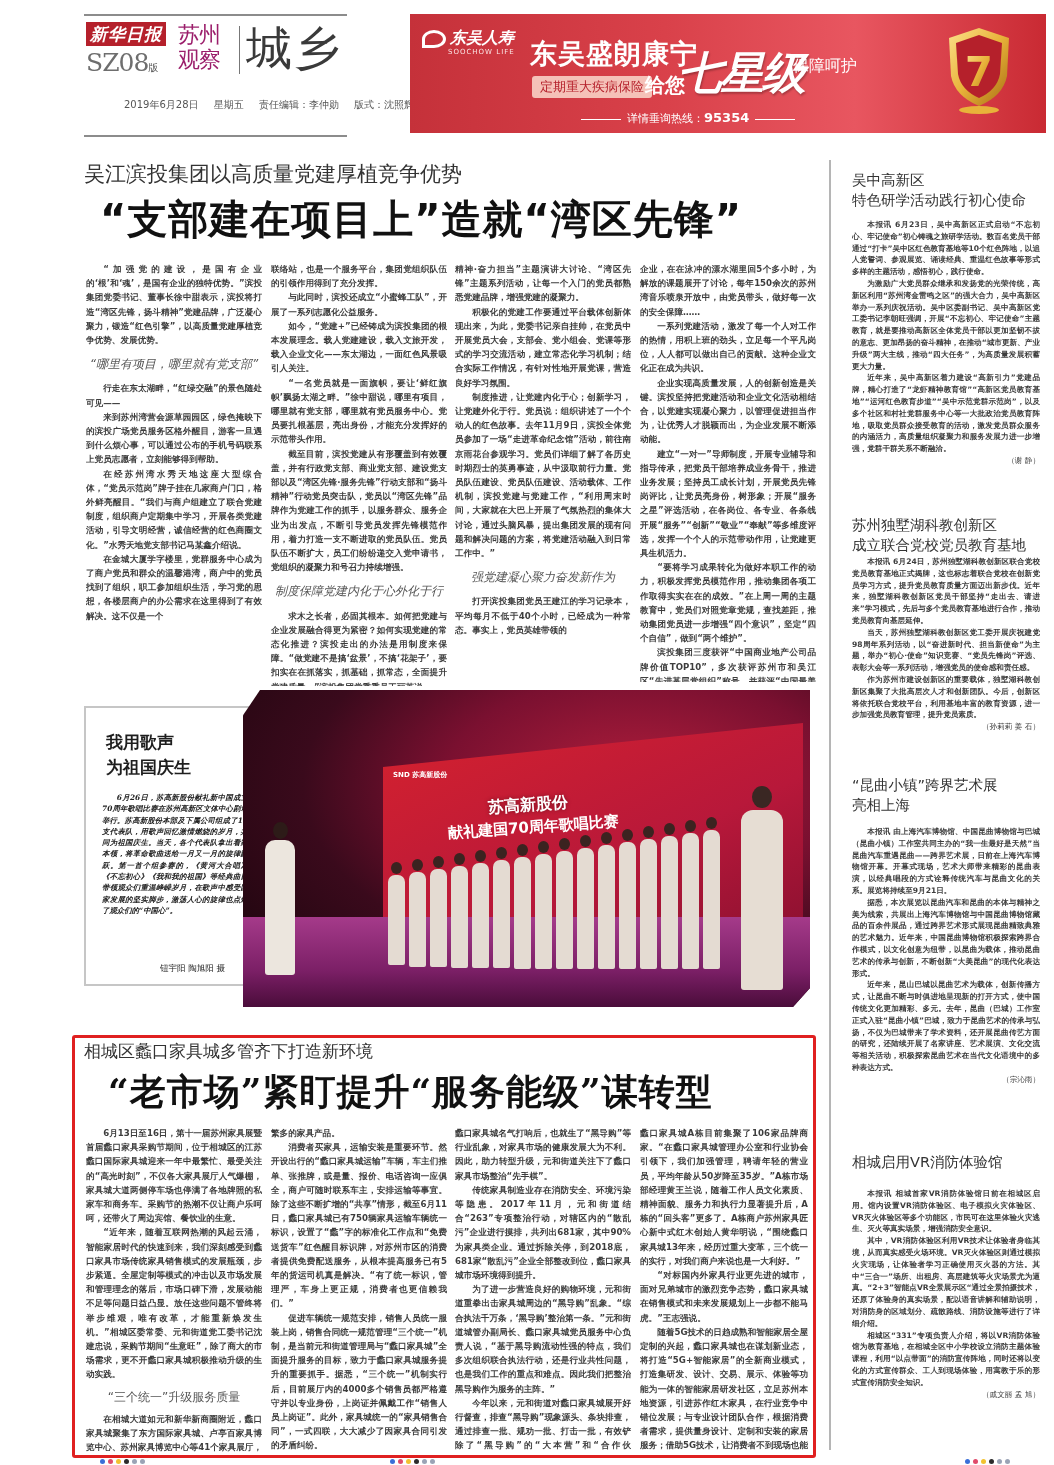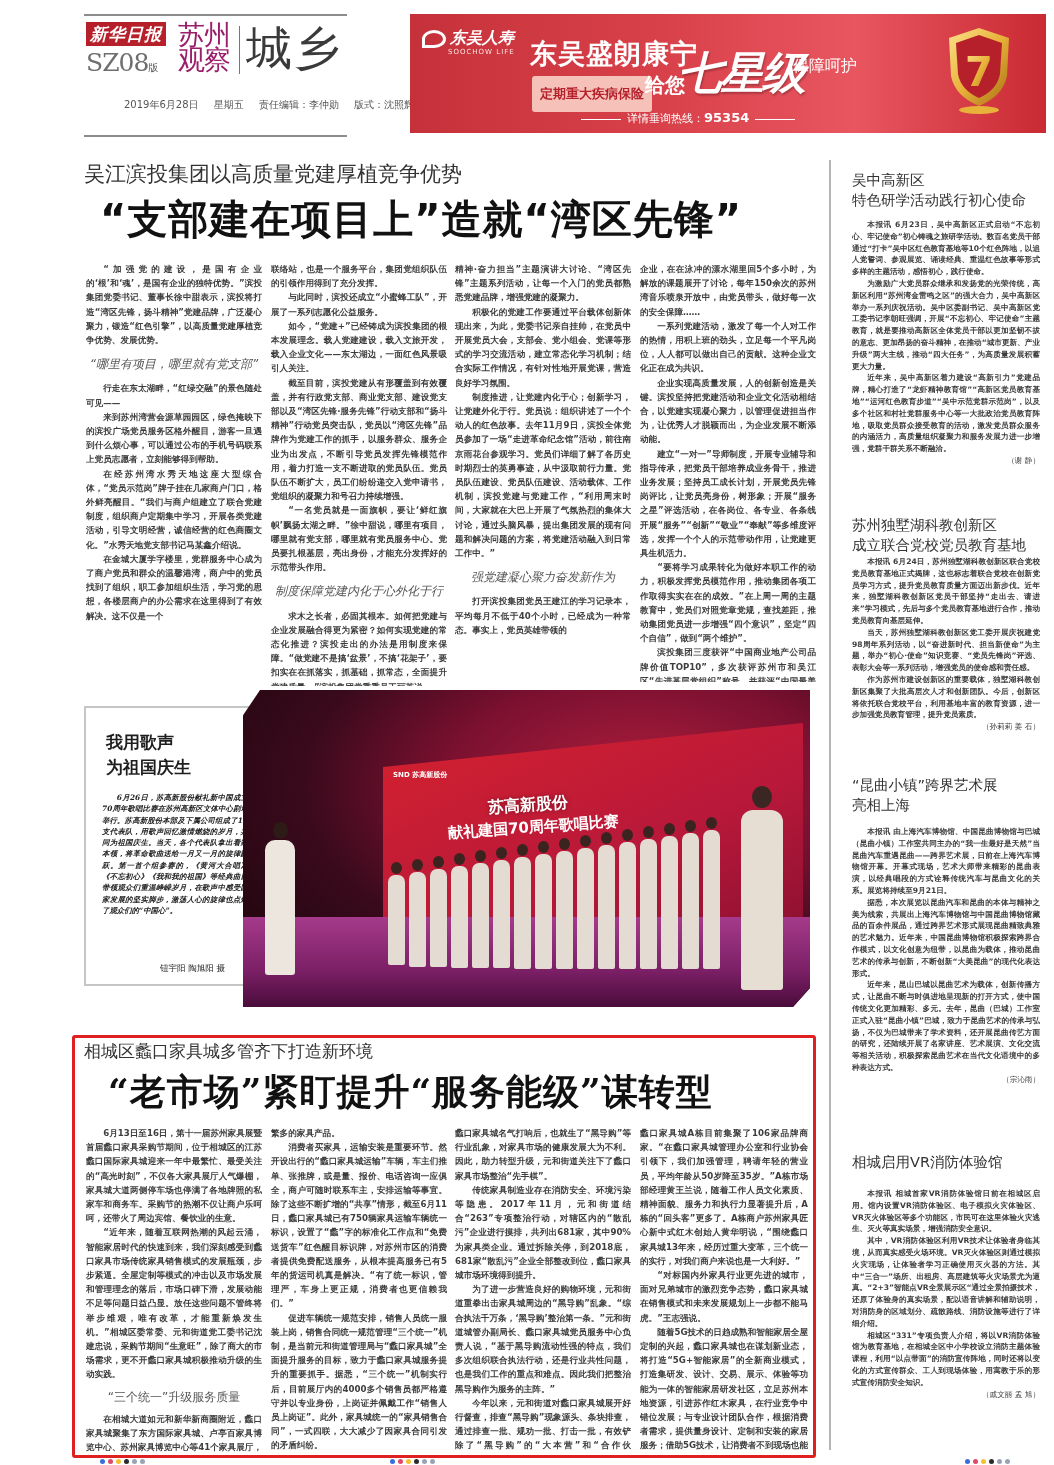--- a/index.html
+++ b/index.html
@@ -7,34 +7,34 @@
   body { position: relative; font-family: "DejaVu Sans", sans-serif; color: #222; }
   .abs { position: absolute; }
 
   
   .rule { position: absolute; height: 3px; background: #8c8c8c; }
   .brand-box { position: absolute; left: 86px; top: 22px; width: 80px; height: 24px; background: #b5202b;
     color: #fff; font-family: "DejaVu Serif", serif; font-weight: bold; font-size: 17px; font-style: italic;
     line-height: 24px; text-align: center; letter-spacing: 1px; }
   .edition { position: absolute; left: 86px; top: 48px; font-family: "DejaVu Serif", serif; font-size: 25px; color: #6e6e6e; letter-spacing: -1px; }
   .edition small { font-size: 10px; letter-spacing: 0; color: #555; }
-  .section-sz { position: absolute; left: 178px; top: 22px; width: 58px; font-size: 27px; line-height: 25px; color: #9b1e6b; letter-spacing: -1px; }
+  .section-sz { position: absolute; left: 178px; top: 22px; width: 58px; font-size: 22px; line-height: 25px; color: #9b1e6b; letter-spacing: -1px; }
   .section-divider { position: absolute; left: 239px; top: 26px; width: 1px; height: 48px; background: #777; }
   .section-name { position: absolute; left: 246px; top: 18px; font-size: 46px; color: #3a3a3a; font-weight: 300; letter-spacing: 2px; }
   .dateline { position: absolute; left: 124px; top: 98px; font-size: 10px; color: #555; white-space: nowrap; }
   .dateline span { margin-right: 12px; }
 
   
   .ad { position: absolute; left: 410px; top: 14px; width: 636px; height: 119px;
     background: linear-gradient(90deg, #c5313a 0%, #d9414a 40%, #e85660 70%, #c92a33 100%); overflow: hidden; }
   .ad-logo { position: absolute; left: 12px; top: 14px; color: #fff; font-size: 16px; font-weight: bold; font-style: italic; }
   .ad-logo-mark { display: inline-block; width: 24px; height: 18px; border: 3px solid #fff; border-radius: 50% 50% 50% 0; margin-right: 4px; vertical-align: middle; }
   .ad-logo-sub { position: absolute; left: 38px; top: 34px; color: #fbe3e3; font-size: 7px; letter-spacing: 1px; }
   .ad-title { position: absolute; left: 120px; top: 22px; color: #fff; font-size: 27px; letter-spacing: 1px; font-weight: bold; }
-  .ad-pill { position: absolute; left: 122px; top: 62px; background: #f5c1b8; color: #b5202b; font-size: 13px; padding: 9px 8px; border-radius: 3px; font-weight: bold; }
+  .ad-pill { position: absolute; left: 122px; top: 62px; background: #f5c1b8; color: #b5202b; font-size: 13px; padding: 2px 8px; border-radius: 3px; font-weight: normal; }
   .ad-give { position: absolute; left: 235px; top: 58px; color: #fff; font-size: 20px; font-weight: bold; }
   .ad-seven { position: absolute; left: 268px; top: 30px; color: #fff; font-size: 44px; font-weight: bold; font-style: italic; letter-spacing: -2px;
     text-shadow: 1px 2px 2px rgba(0,0,0,0.25); }
   .ad-protect { position: absolute; left: 383px; top: 42px; color: #fff; font-size: 16px; }
   .ad-hotline { position: absolute; left: 165px; top: 96px; color: #fff; font-size: 11px; white-space: nowrap; }
   .ad-hotline b { font-size: 13px; margin-top: 28px; }
   .ad-hotline::before, .ad-hotline::after { content: ""; display: inline-block; width: 40px; height: 1px; background: #fff; vertical-align: middle; margin: 0 6px; }
   .ad-shield { position: absolute; left: 535px; top: 12px; width: 68px; height: 88px; }
 
   
@@ -133,22 +133,22 @@
   <p class="subhead">“哪里有项目，哪里就有党支部”</p>
   <p>行走在东太湖畔，“红绿交融”的景色随处可见——</p>
   <p>来到苏州湾营会源草园园区，绿色掩映下的滨投广场党员服务区格外醒目，游客一旦遇到什么烦心事，可以通过公布的手机号码联系上党员志愿者，立刻能够得到帮助。</p>
   <p>在经苏州湾水秀天地这座大型综合体，“党员示范岗”牌子挂在几家商户门口，格外鲜亮醒目。“我们与商户组建立了联合党建制度，组织商户定期集中学习，开展各类党建活动，引导文明经营，诚信经营的红色商圈文化。”水秀天地党支部书记马某鑫介绍说。</p>
   <p>在金城大厦学字楼里，党群服务中心成为了商户党员和群众的温馨港湾，商户中的党员找到了组织，职工参加组织生活，学习党的思想，各楼层商户的办公需求在这里得到了有效解决。这不仅是一个</p>
 </div>
 <div class="col" style="left:271px; top:262px; width:176px; height:424px;">
   <p style="text-indent:0">联络站，也是一个服务平台，集团党组织队伍的引领作用得到了充分发挥。</p>
   <p>与此同时，滨投还成立“小蜜蜂工队”，开展了一系列志愿化公益服务。</p>
   <p>如今，“党建+”已经铸成为滨投集团的根本发展理念。载人党建建设，载入文旅开发，载入企业文化——东太湖边，一面红色风景吸引人关注。</p>
+  <p>“一名党员就是一面旗帜，要让‘鲜红旗帜’飘扬太湖之畔。”徐中甜说，哪里有项目，哪里就有党支部，哪里就有党员服务中心。党员要扎根基层，亮出身份，才能充分发挥好的示范带头作用。</p>
   <p>截至目前，滨投党建从有形覆盖到有效覆盖，并有行政党支部、商业党支部、建设党支部以及“湾区先锋·服务先锋”行动支部和“扬斗精神”行动党员突击队，党员以“湾区先锋”品牌作为党建工作的抓手，以服务群众、服务企业为出发点，不断引导党员发挥先锋模范作用，着力打造一支不断进取的党员队伍。党员队伍不断扩大，员工们纷纷递交入党申请书，党组织的凝聚力和号召力持续增强。</p>
-  <p>“一名党员就是一面旗帜，要让‘鲜红旗帜’飘扬太湖之畔。”徐中甜说，哪里有项目，哪里就有党支部，哪里就有党员服务中心。党员要扎根基层，亮出身份，才能充分发挥好的示范带头作用。</p>
   <p class="subhead">制度保障党建内化于心外化于行</p>
   <p>求木之长者，必固其根本。如何把党建与企业发展融合得更为紧密？如何实现党建的常态化推进？滨投走出的办法是用制度来保障。“做党建不是搞‘盆景’，不搞‘花架子’，要扣实在在抓落实，抓基础，抓常态，全面提升党建质量。”滨投集团党委委员王丽英说。</p>
 
 </div>
 <div class="col" style="left:455px; top:262px; width:176px; height:424px;">
   <p style="text-indent:0">精神·奋力担当”主题演讲大讨论、“湾区先锋”主题系列活动，让每一个入门的党员都熟悉党建品牌，增强党建的凝聚力。</p>
   <p>积极化的党建工作要通过平台载体创新体现出来，为此，党委书记亲自挂帅，在党员中开展党员大会，支部会、党小组会、党课等形式的学习交流活动，建立常态化学习机制；结合实际工作情况，有针对性地开展党课，营造良好学习氛围。</p>
   <p>制度推进，让党建内化于心；创新学习，让党建外化于行。党员说：组织讲述了一个个动人的红色故事。去年11月9日，滨投全体党员参加了一场“走进革命纪念馆”活动，前往南京雨花台参观学习。党员们详细了解了各历史时期烈士的英勇事迹，从中汲取前行力量。党员队伍建设、党员队伍建设、活动载体、工作机制，滨投党建与党建工作，“利用周末时间，大家就在大巴上开展了气氛热烈的集体大讨论，通过头脑风暴，提出集团发展的现有问题和解决问题的方案，将党建活动融入到日常工作中。”</p>
   <p class="subhead">强党建凝心聚力奋发新作为</p>
   <p>打开滨投集团党员王建江的学习记录本，平均每月不低于40个小时，已经成为一种常态。事实上，党员英雄带领的</p>

